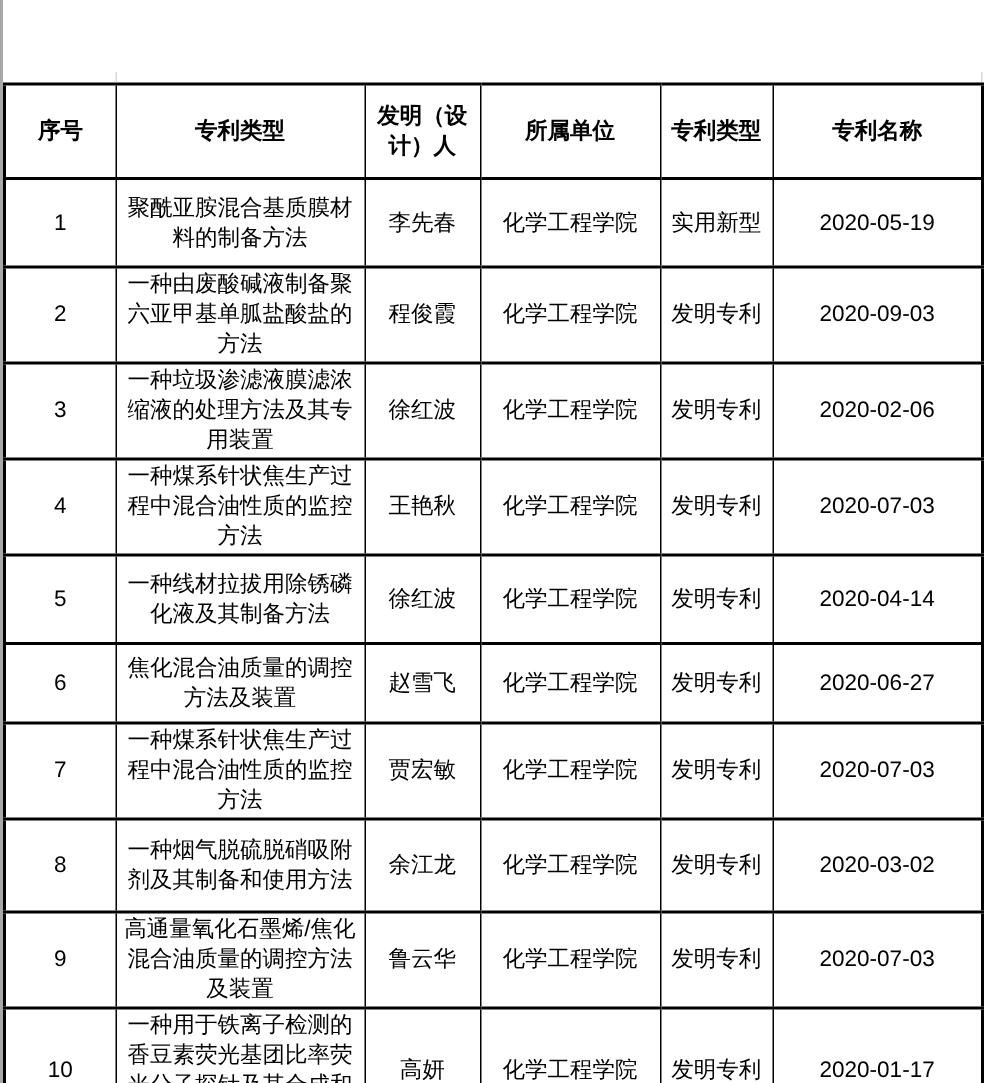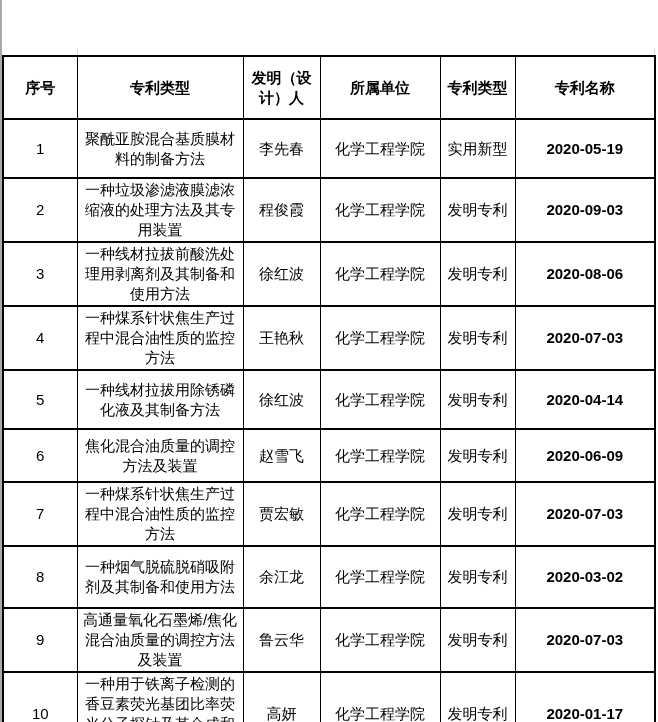--- a/index.html
+++ b/index.html
@@ -66,21 +66,21 @@
     text-align: center;
     vertical-align: middle;
     padding: 1px 3px;
     font-size: 15px;
     line-height: 20px;
     overflow: hidden;
     word-break: break-all;
   }
   .patent-table th { font-weight: bold; }
   .patent-table td.c-no   { font-size: 15px; }
-  .patent-table td.c-date { font-size: 15px; letter-spacing: 0; white-space: nowrap; font-weight: bold; }
+  .patent-table td.c-date { font-size: 15px; letter-spacing: 0; white-space: nowrap; }
 </style>
 </head>
 <body>
 
 <div class="screen">
 
   <div class="left-strip"></div>
 
   <div class="title-row">
     <div class="gridline-v g1"></div>
@@ -109,33 +109,33 @@
       <tr style="height:59px">
         <td class="c-no">1</td>
         <td class="c-name">聚酰亚胺混合基质膜材料的制备方法</td>
         <td class="c-inv">李先春</td>
         <td class="c-unit">化学工程学院</td>
         <td class="c-type">实用新型</td>
         <td class="c-date">2020-05-19</td>
       </tr>
       <tr style="height:59px">
         <td class="c-no">2</td>
-        <td class="c-name">一种垃圾渗滤液膜滤浓缩液的处理方法及其专用装置</td>
+        <td class="c-name">一种由废酸碱液制备聚六亚甲基单胍盐酸盐的方法</td>
         <td class="c-inv">程俊霞</td>
         <td class="c-unit">化学工程学院</td>
         <td class="c-type">发明专利</td>
         <td class="c-date">2020-09-03</td>
       </tr>
       <tr style="height:61px">
         <td class="c-no">3</td>
-        <td class="c-name">一种线材拉拔前酸洗处理用剥离剂及其制备和使用方法</td>
+        <td class="c-name">一种垃圾渗滤液膜滤浓缩液的处理方法及其专用装置</td>
         <td class="c-inv">徐红波</td>
         <td class="c-unit">化学工程学院</td>
         <td class="c-type">发明专利</td>
-        <td class="c-date">2020-08-06</td>
+        <td class="c-date">2020-02-06</td>
       </tr>
       <tr style="height:61px">
         <td class="c-no">4</td>
         <td class="c-name">一种煤系针状焦生产过程中混合油性质的监控方法</td>
         <td class="c-inv">王艳秋</td>
         <td class="c-unit">化学工程学院</td>
         <td class="c-type">发明专利</td>
         <td class="c-date">2020-07-03</td>
       </tr>
       <tr style="height:59px">
@@ -145,21 +145,21 @@
         <td class="c-unit">化学工程学院</td>
         <td class="c-type">发明专利</td>
         <td class="c-date">2020-04-14</td>
       </tr>
       <tr style="height:53px">
         <td class="c-no">6</td>
         <td class="c-name">焦化混合油质量的调控方法及装置</td>
         <td class="c-inv">赵雪飞</td>
         <td class="c-unit">化学工程学院</td>
         <td class="c-type">发明专利</td>
-        <td class="c-date">2020-06-09</td>
+        <td class="c-date">2020-06-27</td>
       </tr>
       <tr style="height:63px">
         <td class="c-no">7</td>
         <td class="c-name">一种煤系针状焦生产过程中混合油性质的监控方法</td>
         <td class="c-inv">贾宏敏</td>
         <td class="c-unit">化学工程学院</td>
         <td class="c-type">发明专利</td>
         <td class="c-date">2020-07-03</td>
       </tr>
       <tr style="height:62px">

